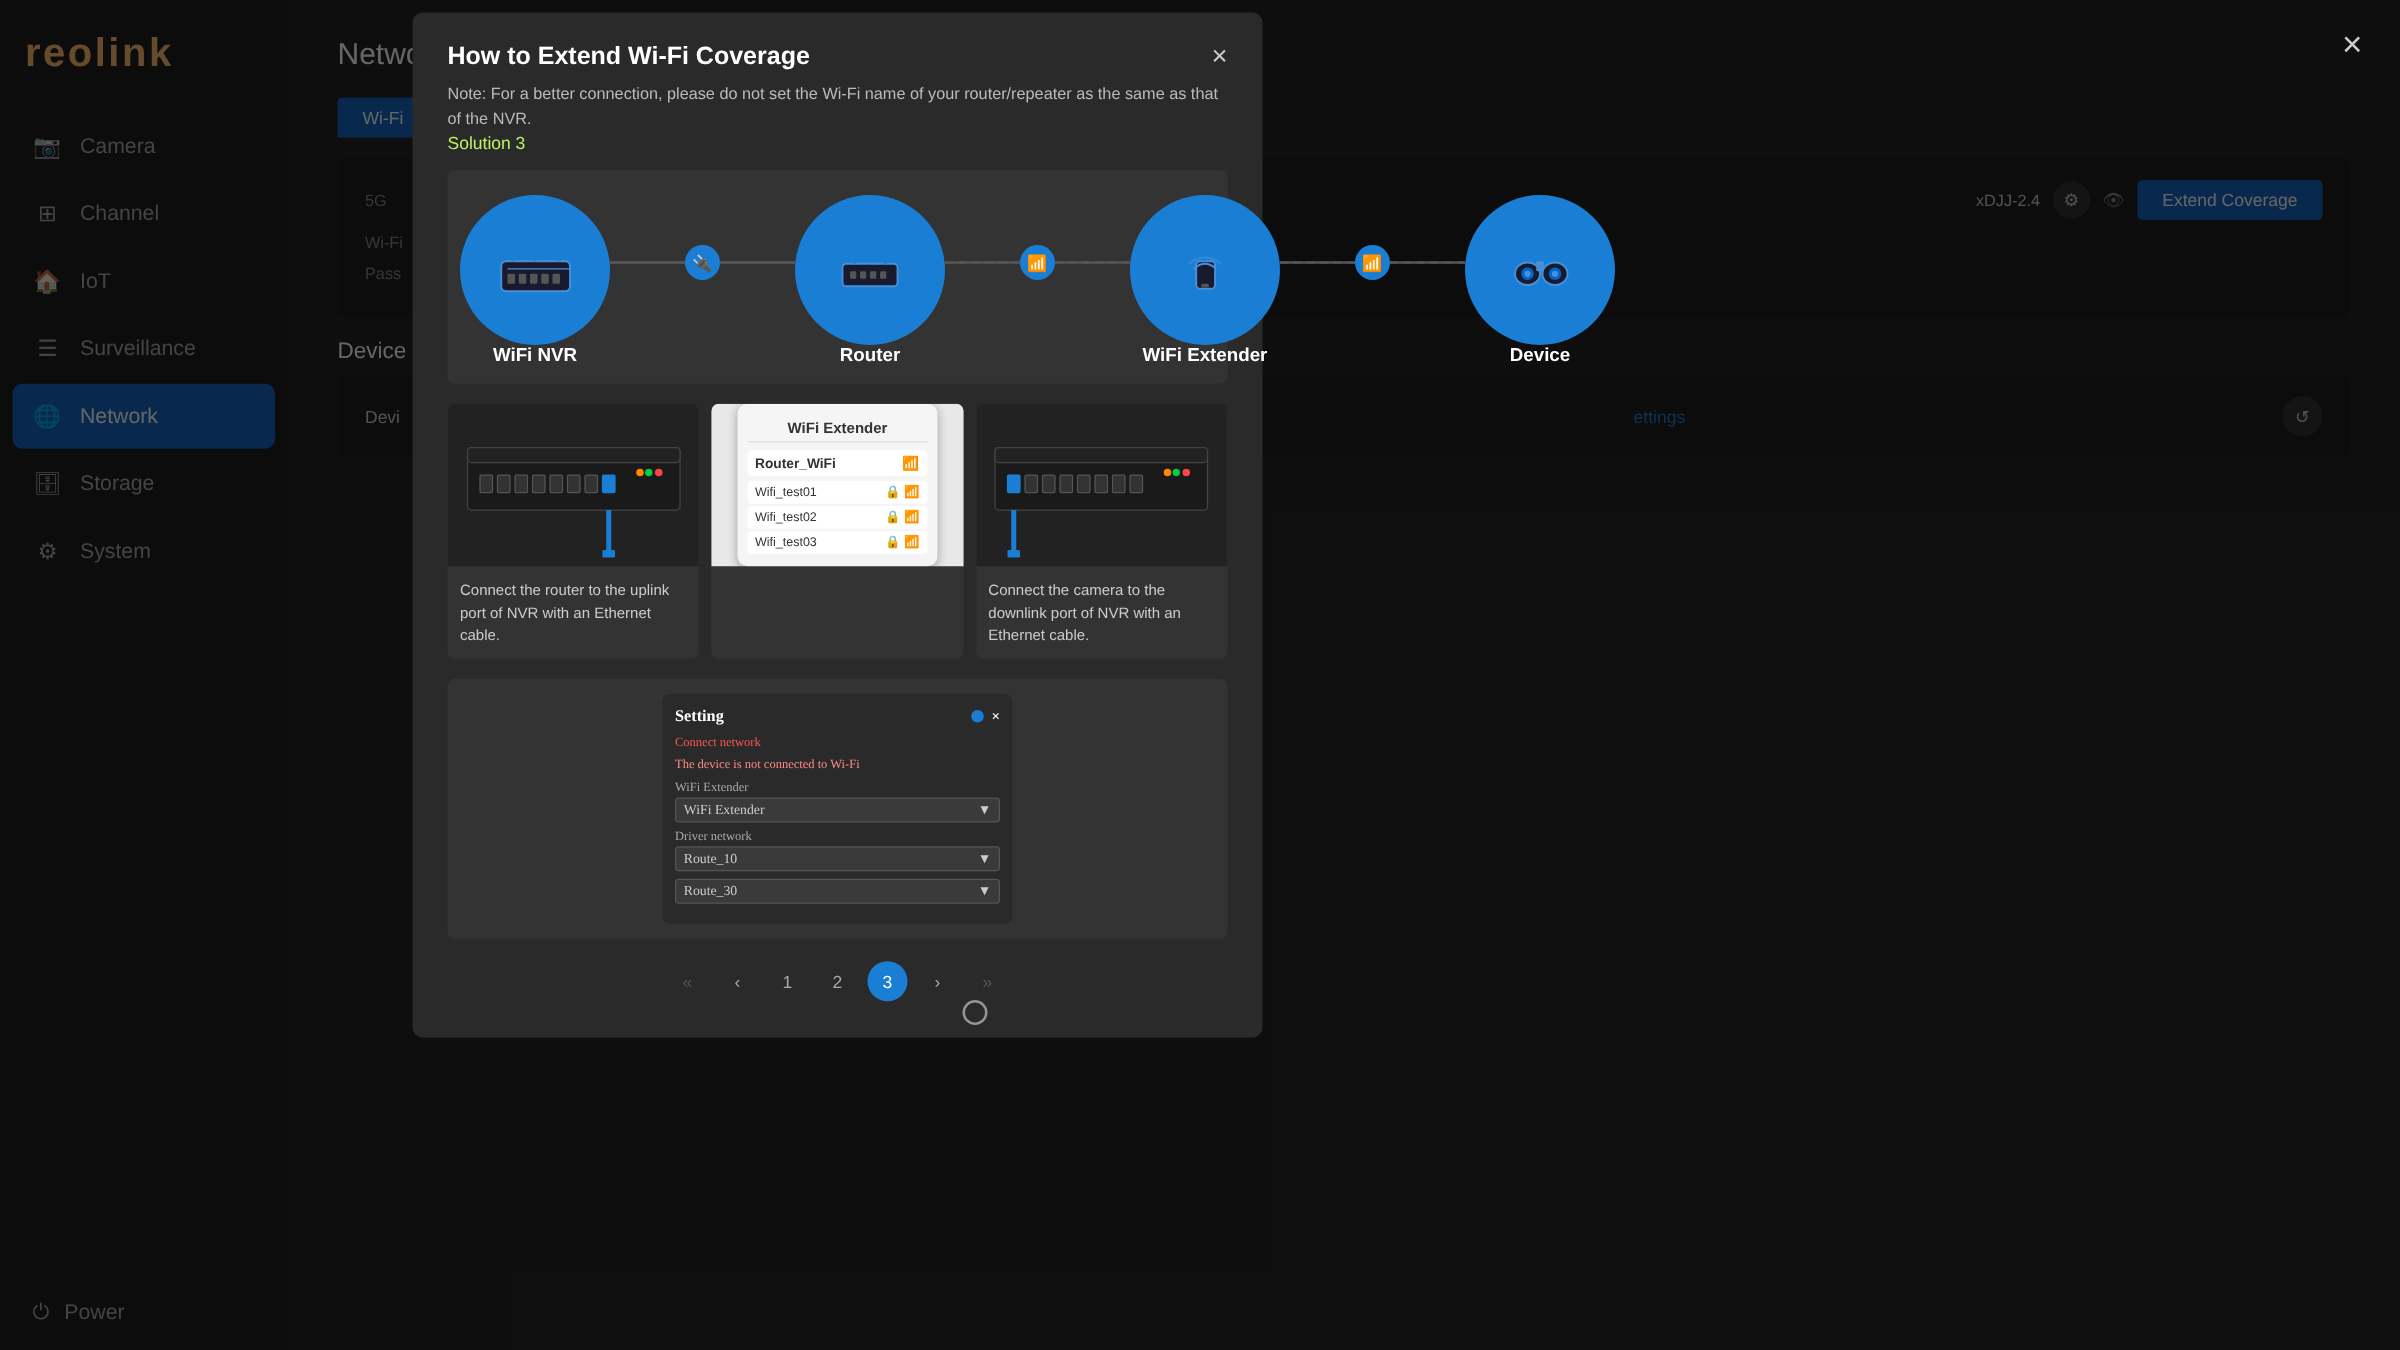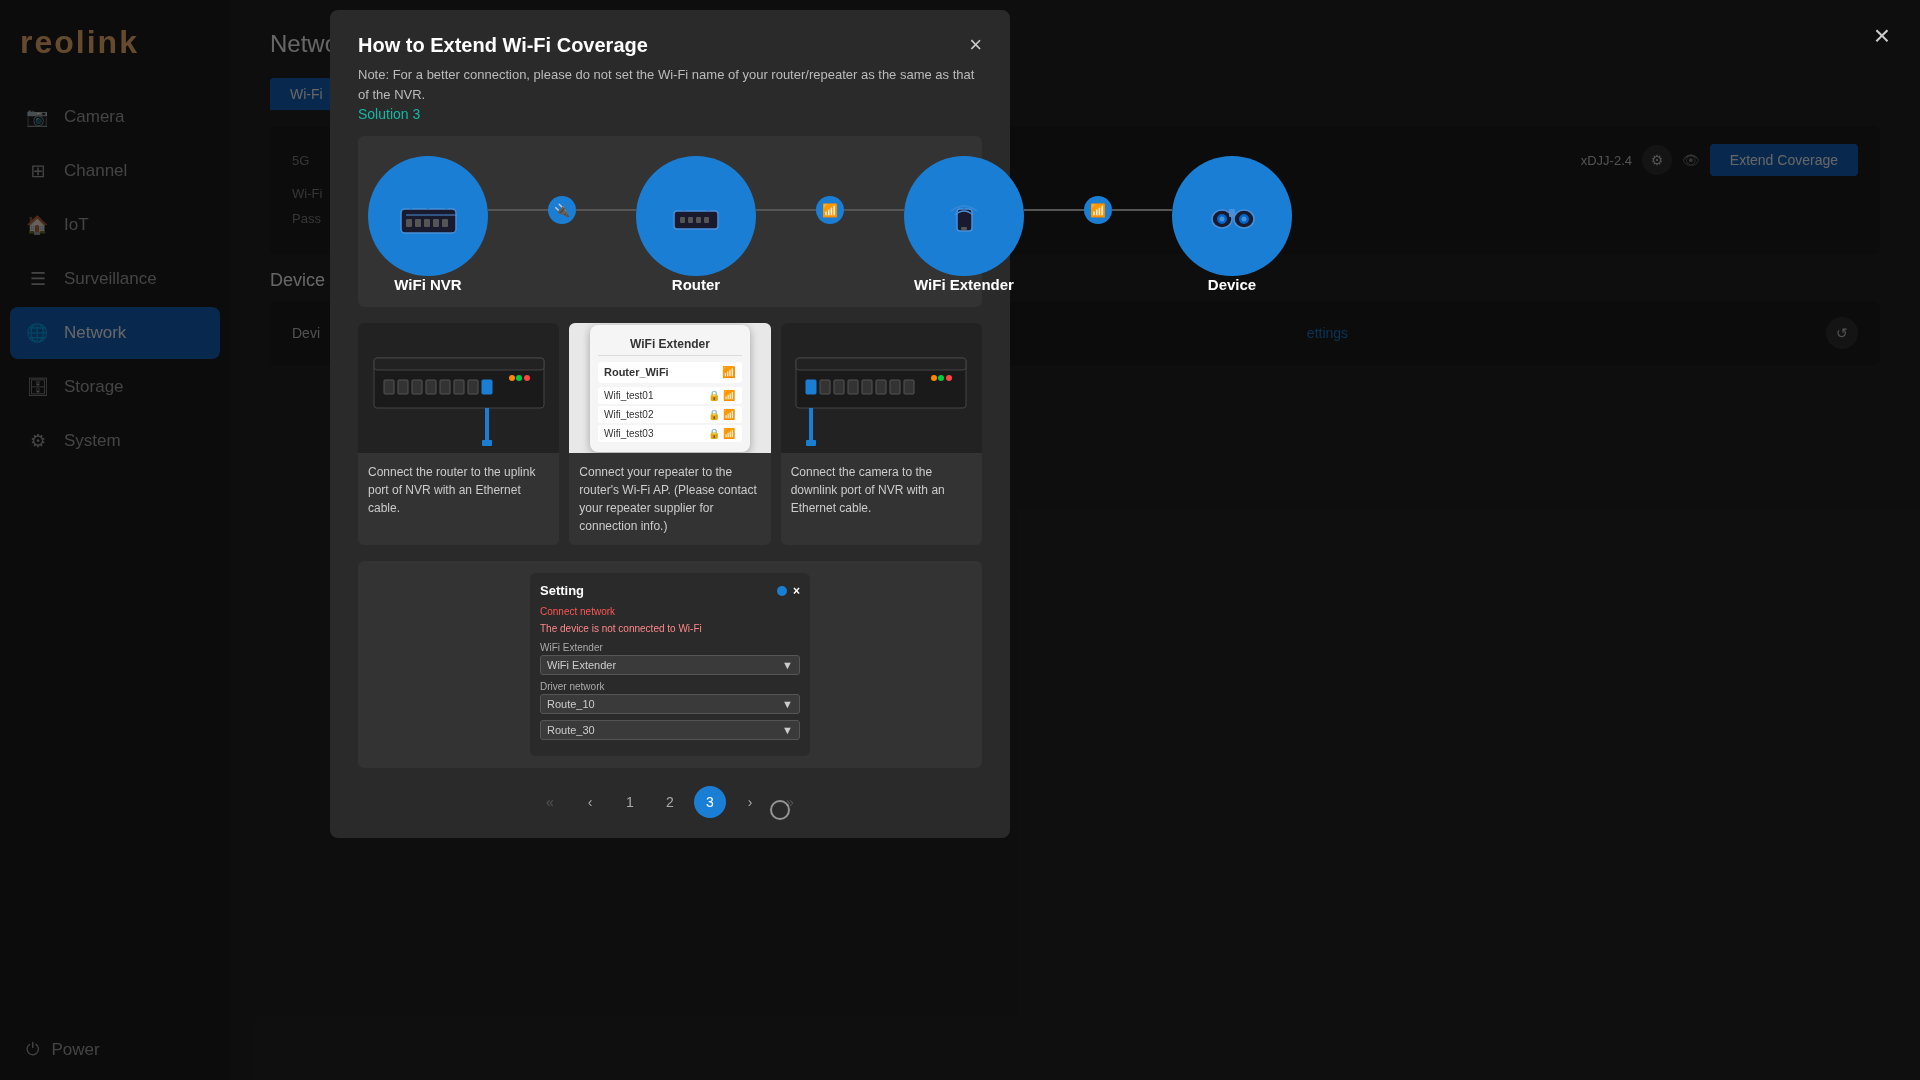--- a/index.html
+++ b/index.html
@@ -140,21 +140,21 @@
       cursor: pointer;
       line-height: 1;
     }
     .modal-note {
       color: #bbb;
       font-size: 13px;
       margin-bottom: 2px;
       line-height: 1.5;
     }
     .modal-solution {
-      color: #14b8a6;
+      color: #bef264;
       font-size: 14px;
       margin-bottom: 14px;
     }
 
     
     .diagram-area {
       background: #333;
       border-radius: 6px;
       padding: 20px 10px 14px;
       margin-bottom: 16px;
@@ -334,20 +334,21 @@
       padding: 12px;
       margin-bottom: 12px;
       display: flex;
       align-items: flex-start;
       gap: 20px;
     }
     .sync-popup {
       flex: 1;
       display: flex;
       justify-content: center;
+      font-family: Liberation Serif, serif;
     }
     .sync-desc {
       flex: 1;
       color: #ccc;
       font-size: 13px;
       line-height: 1.6;
       padding-top: 8px;
     }
 
     
@@ -721,21 +722,20 @@
           </div>
           <div class="wifi-item">
             <span>Wifi_test03</span>
             <div class="wifi-icons">
               <span>🔒</span>
                 <span>📶</span>
             </div>
           </div>
         </div>
       </div>
-      <div class="step-desc">Connect your repeater to the router's Wi-Fi AP. (Please contact your repeater supplier for connection info.)</div>
     </div>
 
     <div class="step-card">
       <div class="step-image">
         <svg width="190" height="120" viewBox="0 0 190 120">
           <rect x="10" y="30" width="170" height="50" rx="3" fill="#1a1a1a" stroke="#444"></rect>
           <rect x="10" y="30" width="170" height="12" rx="3" fill="#222" stroke="#444"></rect>
           <rect x="20" y="52" width="10" height="14" rx="1" fill="#1a7fd4" stroke="#1a7fd4"></rect>
           <rect x="34" y="52" width="10" height="14" rx="1" fill="#333" stroke="#555"></rect>
           <rect x="48" y="52" width="10" height="14" rx="1" fill="#333" stroke="#555"></rect>

